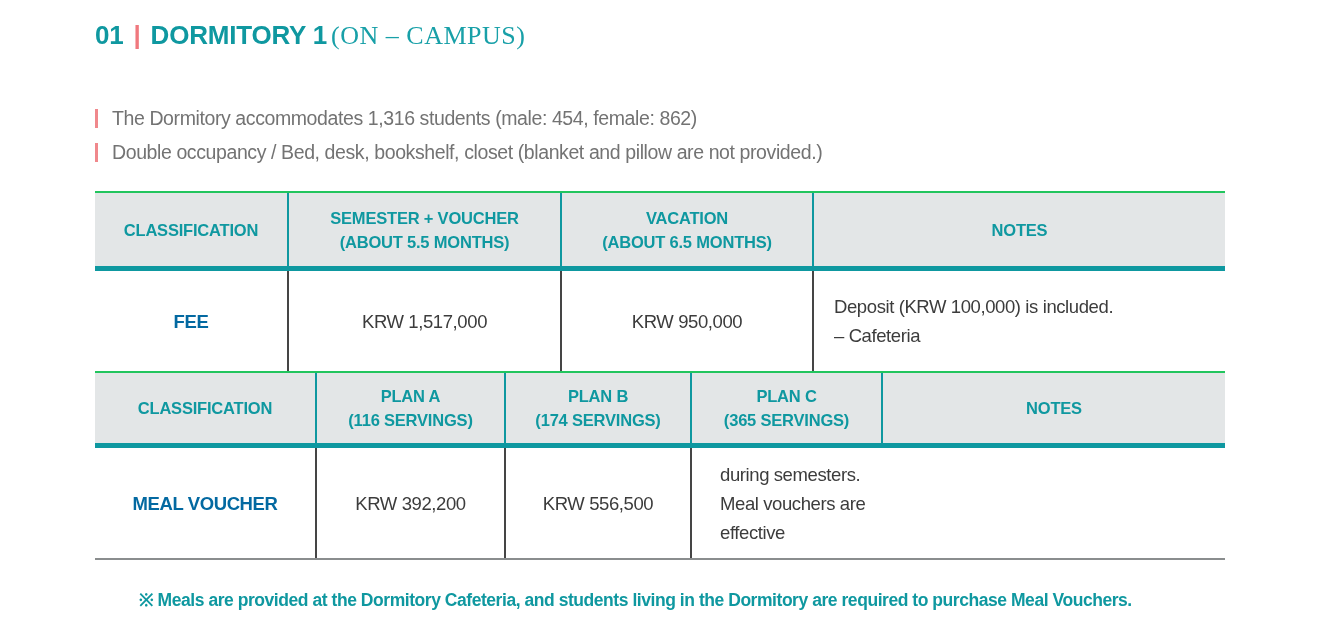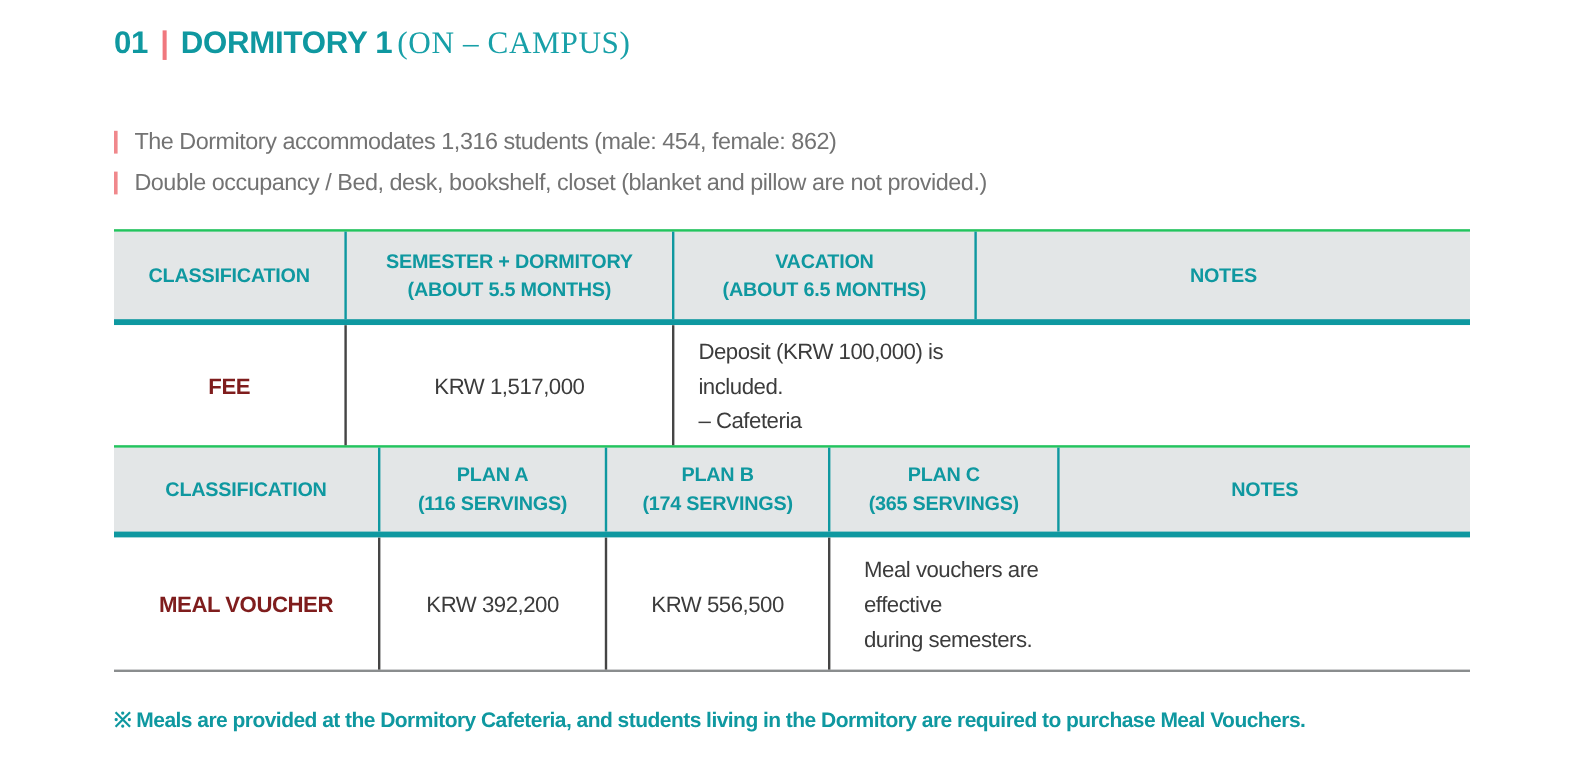--- a/index.html
+++ b/index.html
@@ -64,21 +64,21 @@
   .td {
     display: flex; flex-direction: column;
     align-items: center; justify-content: center;
     font-size: 18.5px;
     letter-spacing: -0.4px;
     color: #3c3c3c;
     text-align: center;
     line-height: 29px;
   }
   .td + .td { border-left: 2px solid #454545; }
-  .td.rowlabel { font-weight: bold; color: #7f1d1d; }
+  .td.rowlabel { font-weight: bold; color: #0369a1; }
   .td.notes { align-items: flex-start; text-align: left; }
 
   .fee-head, .fee-body  { grid-template-columns: 192px 273px 252px 413px; }
   .meal-head, .meal-body { grid-template-columns: 220px 189px 186px 191px 344px; }
 
   .fee-head  { height: 80px; }
   .fee-body  { height: 100px; }
   .meal-head { height: 77px; }
   .meal-body { height: 112px; border-bottom: 2.5px solid #8a8d8e; }
 
@@ -86,20 +86,21 @@
   .meal-notes-pad { padding-left: 28px; }
 
   
   .footnote {
     margin-top: 27px;
     color: #0f98a0;
     font-weight: bold;
     font-size: 17.5px;
     letter-spacing: -0.45px;
     white-space: nowrap;
+    margin-left: 44px;
   }
 </style>
 </head>
 <body>
 
 <div class="content">
 
   <div class="page-title">
     <span class="num">01</span><span class="sep">|</span><span class="name">DORMITORY 1</span><span class="qual">(ON – CAMPUS)</span>
   </div>
@@ -114,34 +115,35 @@
       <span class="btxt">Double occupancy / Bed, desk, bookshelf, closet (blanket and pillow are not provided.)</span>
     </div>
   </div>
 
   <div class="tbl" style="margin-top: 27px;">
     <div class="tbl-head fee-head">
       <div class="th">
         <div>CLASSIFICATION</div>
       </div>
       <div class="th">
-        <div>SEMESTER + DORMITORY</div>
+        <div>SEMESTER + VOUCHER</div>
         <div>(ABOUT 5.5 MONTHS)</div>
       </div>
       <div class="th">
         <div>VACATION</div>
         <div>(ABOUT 6.5 MONTHS)</div>
       </div>
       <div class="th">
         <div>NOTES</div>
       </div>
     </div>
     <div class="tbl-body fee-body">
       <div class="td rowlabel">FEE</div>
       <div class="td">KRW 1,517,000</div>
+      <div class="td">KRW 950,000</div>
       <div class="td notes fee-notes-pad">
         <div>Deposit (KRW 100,000) is included.</div>
         <div>– Cafeteria</div>
       </div>
     </div>
   </div>
 
   <div class="tbl">
     <div class="tbl-head meal-head">
       <div class="th">
@@ -161,21 +163,21 @@
       </div>
       <div class="th">
         <div>NOTES</div>
       </div>
     </div>
     <div class="tbl-body meal-body">
       <div class="td rowlabel">MEAL VOUCHER</div>
       <div class="td">KRW 392,200</div>
       <div class="td">KRW 556,500</div>
       <div class="td notes meal-notes-pad">
+        <div>during semesters.</div>
         <div>Meal vouchers are effective</div>
-        <div>during semesters.</div>
       </div>
     </div>
   </div>
 
   <div class="footnote">※ Meals are provided at the Dormitory Cafeteria, and students living in the Dormitory are required to purchase Meal Vouchers.</div>
 
 </div>
 
 </body></html>

